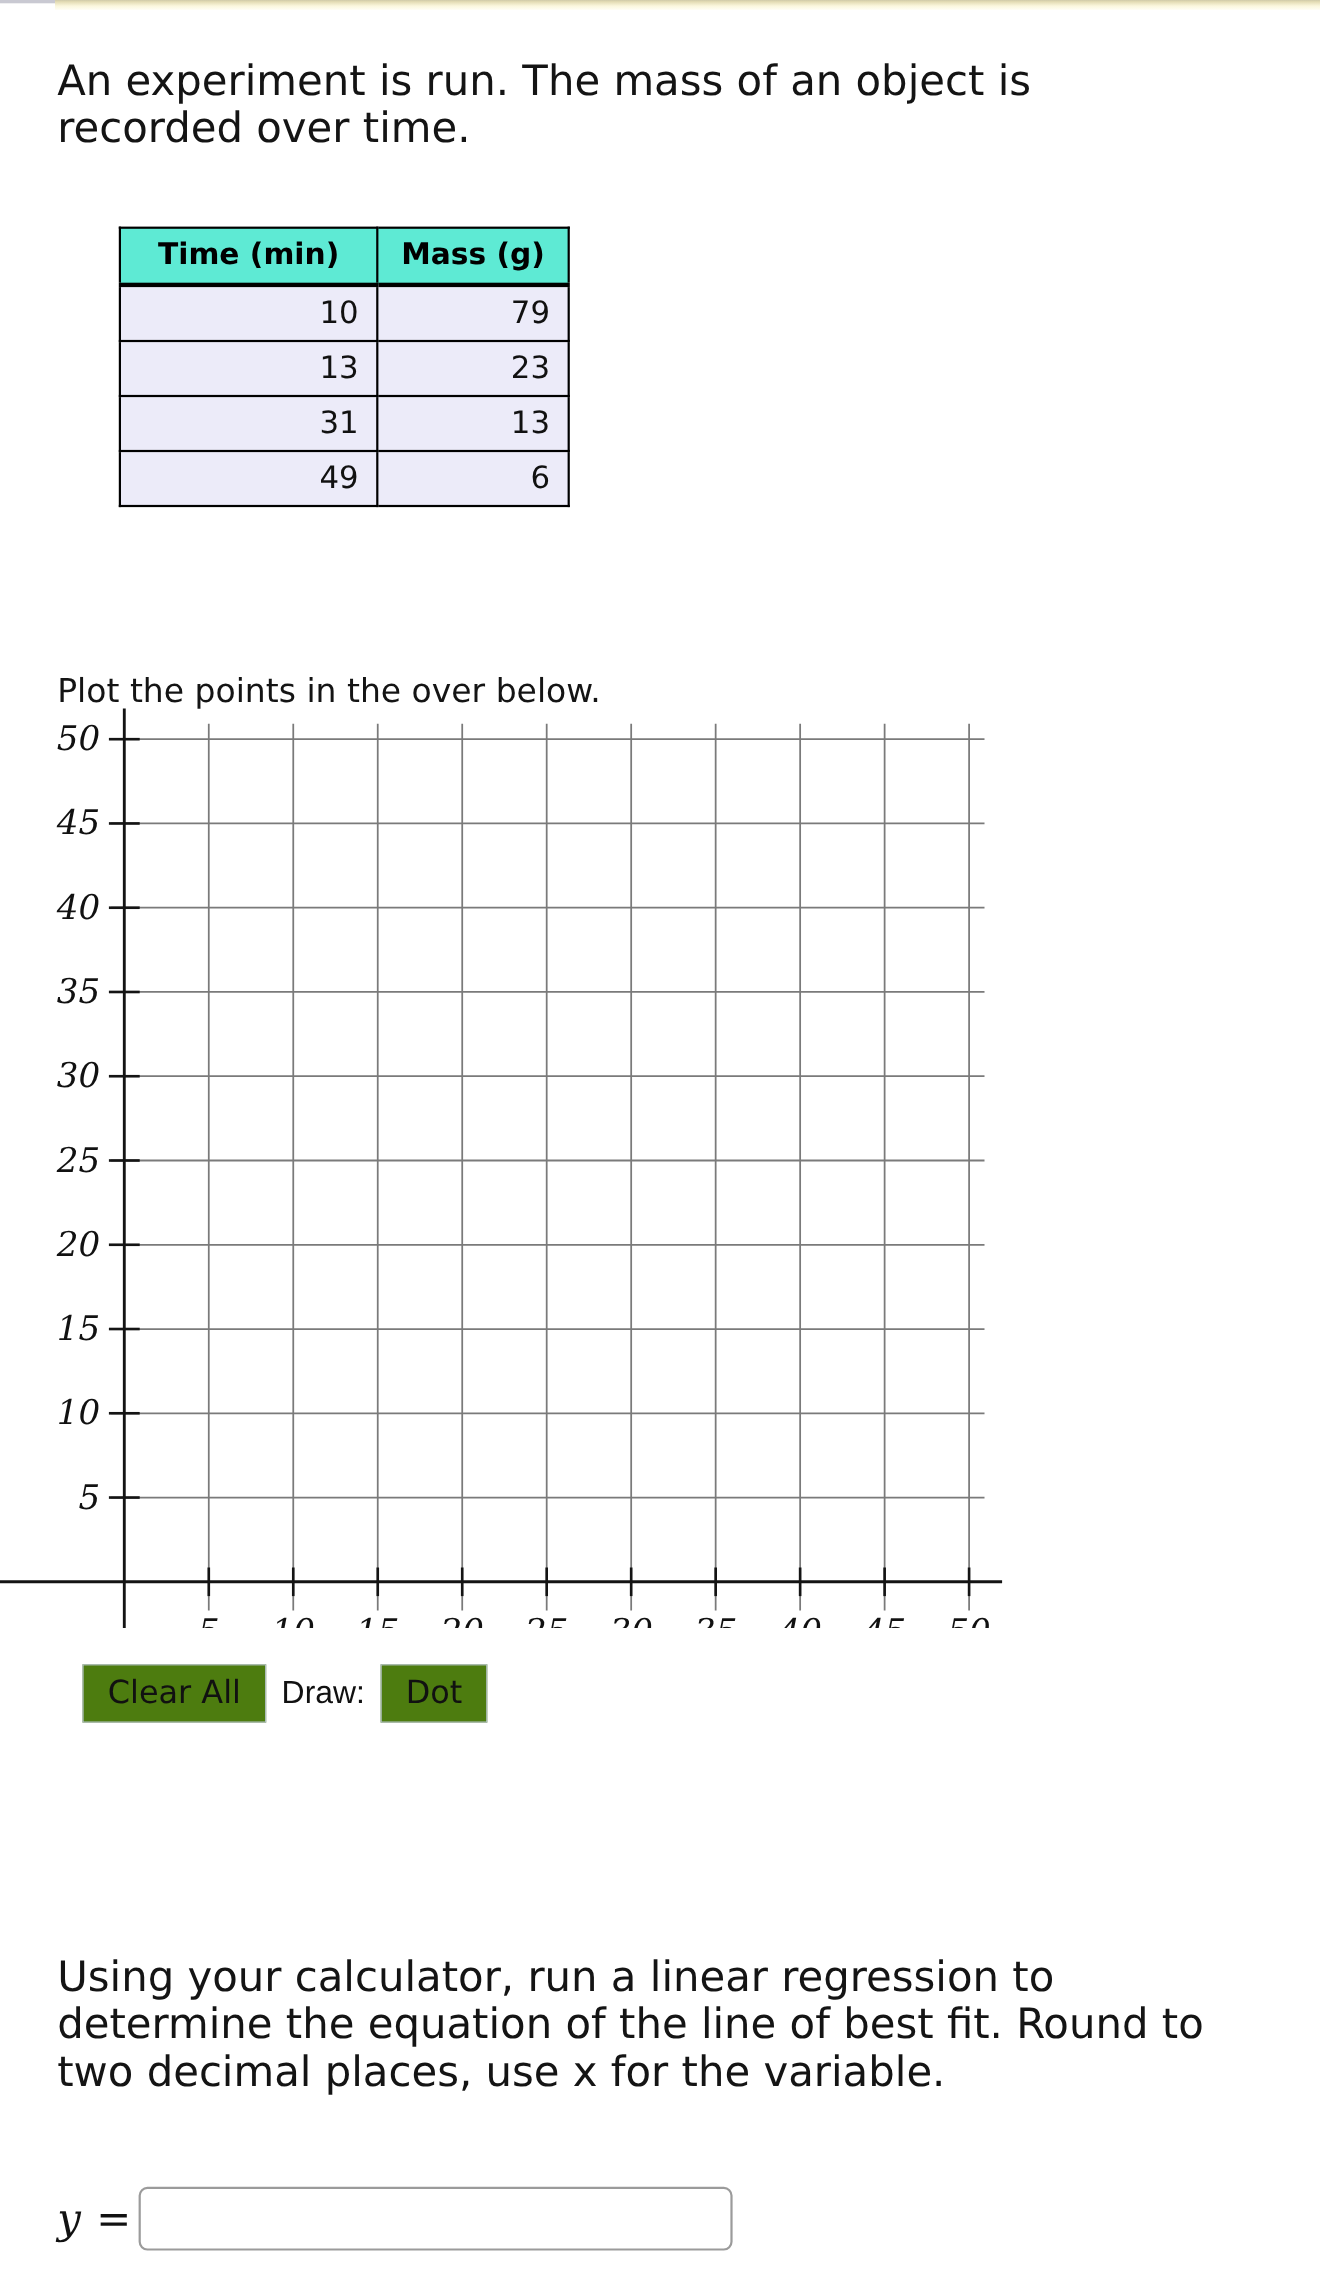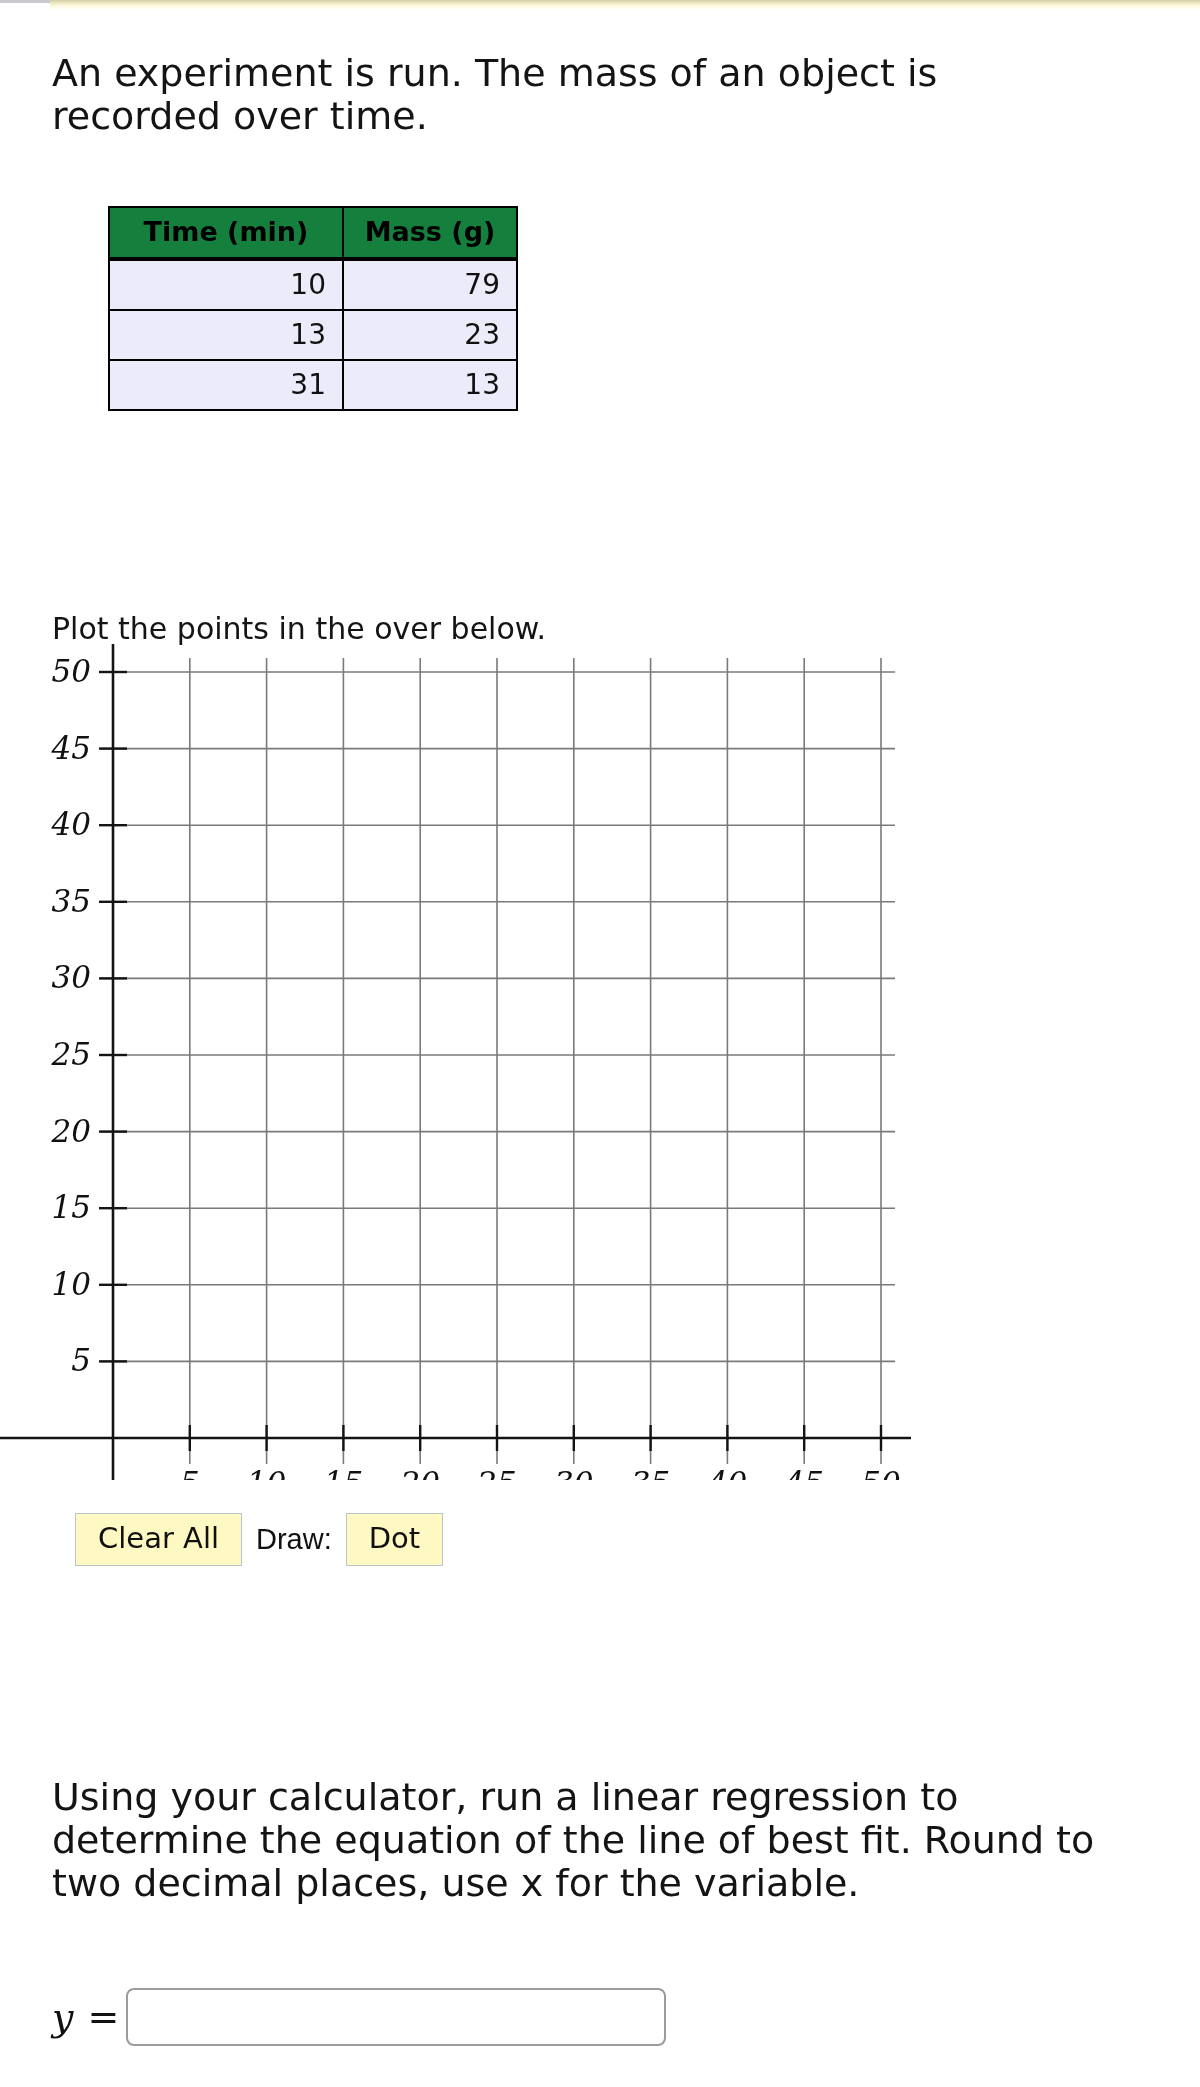--- a/index.html
+++ b/index.html
@@ -46,21 +46,21 @@
   
   #data-table-wrap {
     position: absolute;
     left: 108px; top: 206px;
   }
   table.datatable {
     border-collapse: collapse;
     font-family: "DejaVu Sans", sans-serif;
   }
   table.datatable th {
-    background: #15803d;
+    background: #5eead4;
     border: 2px solid #000;
     border-bottom: 4px solid #000;
     font-size: 27px;
     font-weight: bold;
     padding: 8px 16px 10px 16px;
     text-align: center;
     color: #000;
   }
   table.datatable td {
     background: #ecebf9;
@@ -91,21 +91,21 @@
 
   
   #graph-toolbar {
     position: absolute;
     left: 75px; top: 1513px;
     display: flex;
     align-items: center;
     gap: 0px;
   }
   .tool-btn {
-    background: #fef9c3;
+    background: #4d7c0f;
     border: 1px solid #b8c4cf;
     font-family: "DejaVu Sans", sans-serif;
     font-size: 29px;
     color: #111;
     padding: 10px 22px 12px 22px;
     line-height: 1;
     cursor: pointer;
   }
   #draw-label {
     font-family: Liberation Sans, sans-serif;
@@ -163,20 +163,24 @@
         <td class="col-time">10</td>
         <td class="col-mass">79</td>
       </tr>
       <tr>
         <td class="col-time">13</td>
         <td class="col-mass">23</td>
       </tr>
       <tr>
         <td class="col-time">31</td>
         <td class="col-mass">13</td>
+      </tr>
+      <tr>
+        <td class="col-time">49</td>
+        <td class="col-mass">6</td>
       </tr>
     </tbody>
   </table>
 </div>
 
 <div class="prompt" id="plot-instruction">Plot the points in the over below.</div>
 
 <div id="graph-area">
   <svg id="grid-svg" width="930" height="850" viewBox="0 0 930 850">
     <g id="gridlines">

